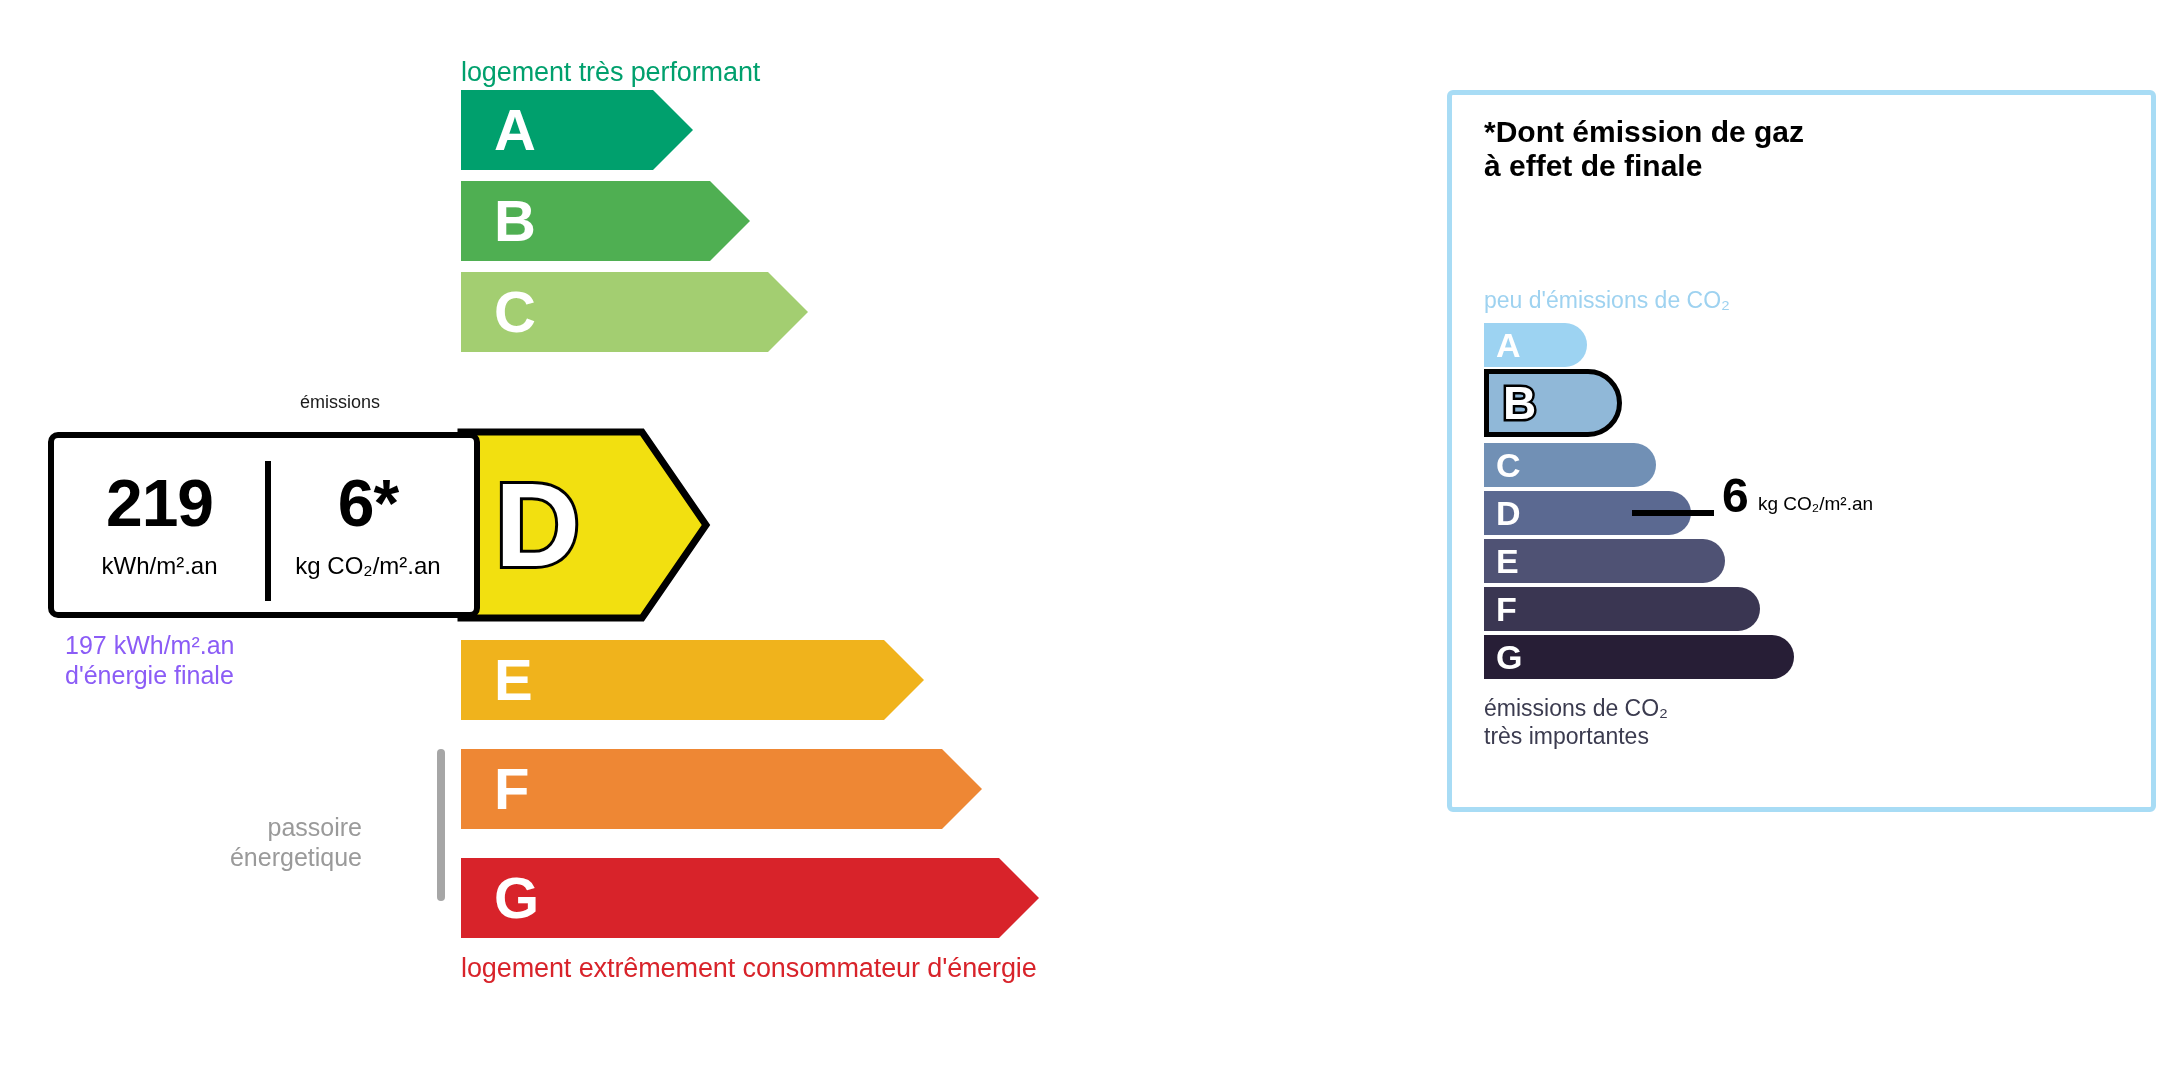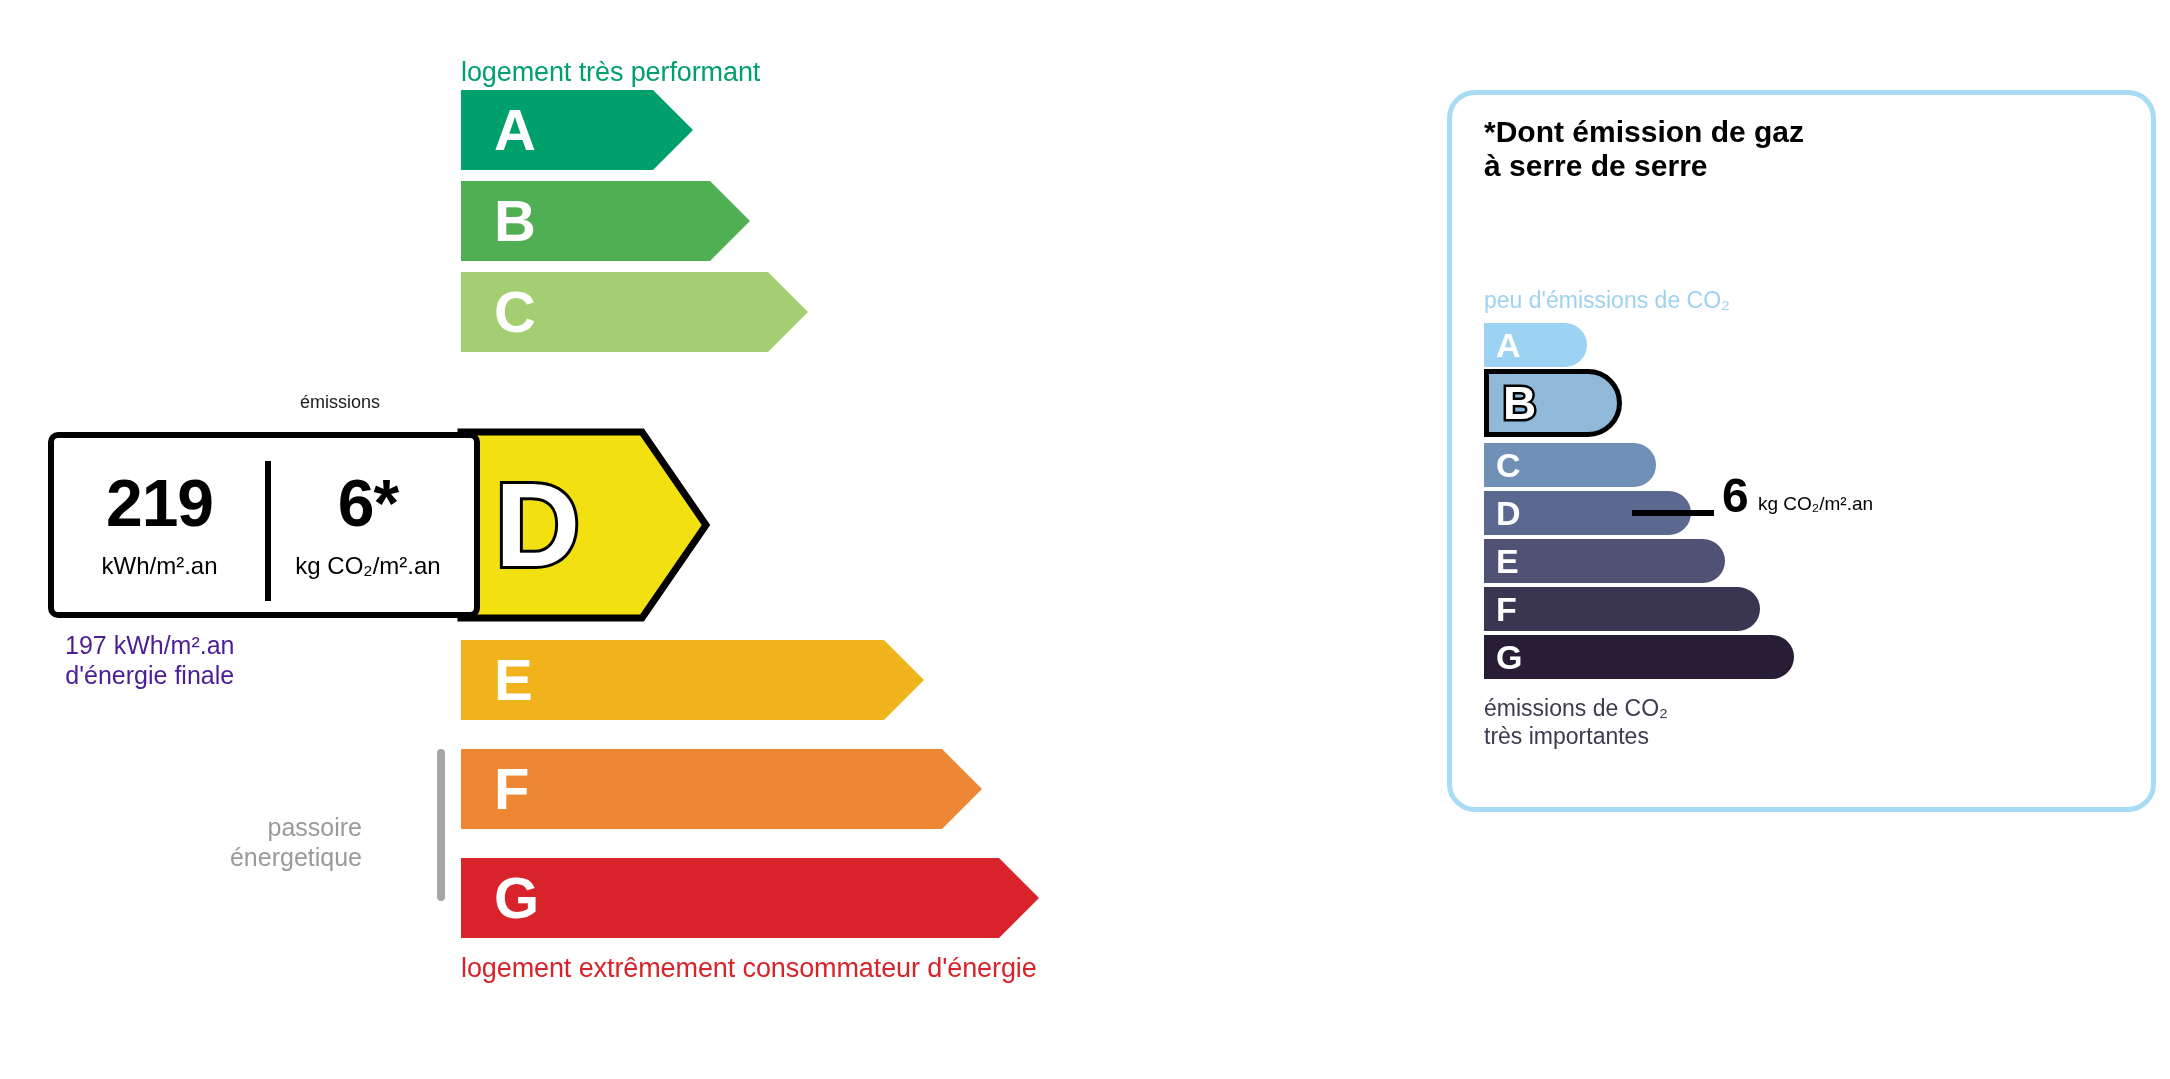--- a/index.html
+++ b/index.html
@@ -59,35 +59,35 @@
     position:absolute;left:65px;top:364px;width:232px;text-align:center;
     font-size:25px;color:#1a1a1a;line-height:1.16;
   }
   #label-consumption .sub{color:#9a9a9a;display:block;}
   #label-emissions{
     position:absolute;left:300px;top:392px;
     font-size:18px;color:#1a1a1a;white-space:nowrap;
   }
   #label-final-energy{
     position:absolute;left:65px;top:630px;
-    font-size:25px;color:#4c1d95;line-height:1.2;white-space:nowrap;text-align:center;
+    font-size:25px;color:#8b5cf6;line-height:1.2;white-space:nowrap;
   }
   #label-passoire{
     position:absolute;left:110px;top:812px;width:252px;text-align:right;
     font-size:25px;color:#9a9a9a;line-height:1.2;
   }
   #passoire-bar{
     position:absolute;left:437px;top:749px;width:8px;height:152px;
     background:#a6a6a6;border-radius:4px;
   }
 
   
   #co2-panel{
     position:absolute;left:1447px;top:90px;width:709px;height:722px;
-    border:5px solid #a8dcf5;border-radius:28px;background:#fff;box-sizing:border-box;
+    border:5px solid #a8dcf5;border-radius:6px;background:#fff;box-sizing:border-box;
   }
   #co2-title{
     position:absolute;left:32px;top:20px;
     font-size:30px;font-weight:bold;color:#000;line-height:1.14;white-space:nowrap;
   }
   #co2-top-label{
     position:absolute;left:32px;top:192px;
     font-size:23px;color:#9ed2f0;white-space:nowrap;
   }
   #co2-bottom-label{
@@ -217,21 +217,21 @@
   <div id="label-passoire">
     <div>passoire</div>
     <div>énergetique</div>
   </div>
 </div>
 
 <div id="co2-panel">
 
   <div id="co2-title">
     <div>*Dont émission de gaz</div>
-    <div>à serre de serre</div>
+    <div>à effet de finale</div>
   </div>
 
   <div id="co2-top-label">peu d'émissions de CO₂</div>
 
   <div class="co2-row" id="co2-row-A" style="top:228px;width:103px;height:44px;">
     <div class="co2-bar" style="width:103px;background:#9dd3f2;">
       <span class="letter">A</span>
     </div>
   </div>
 

